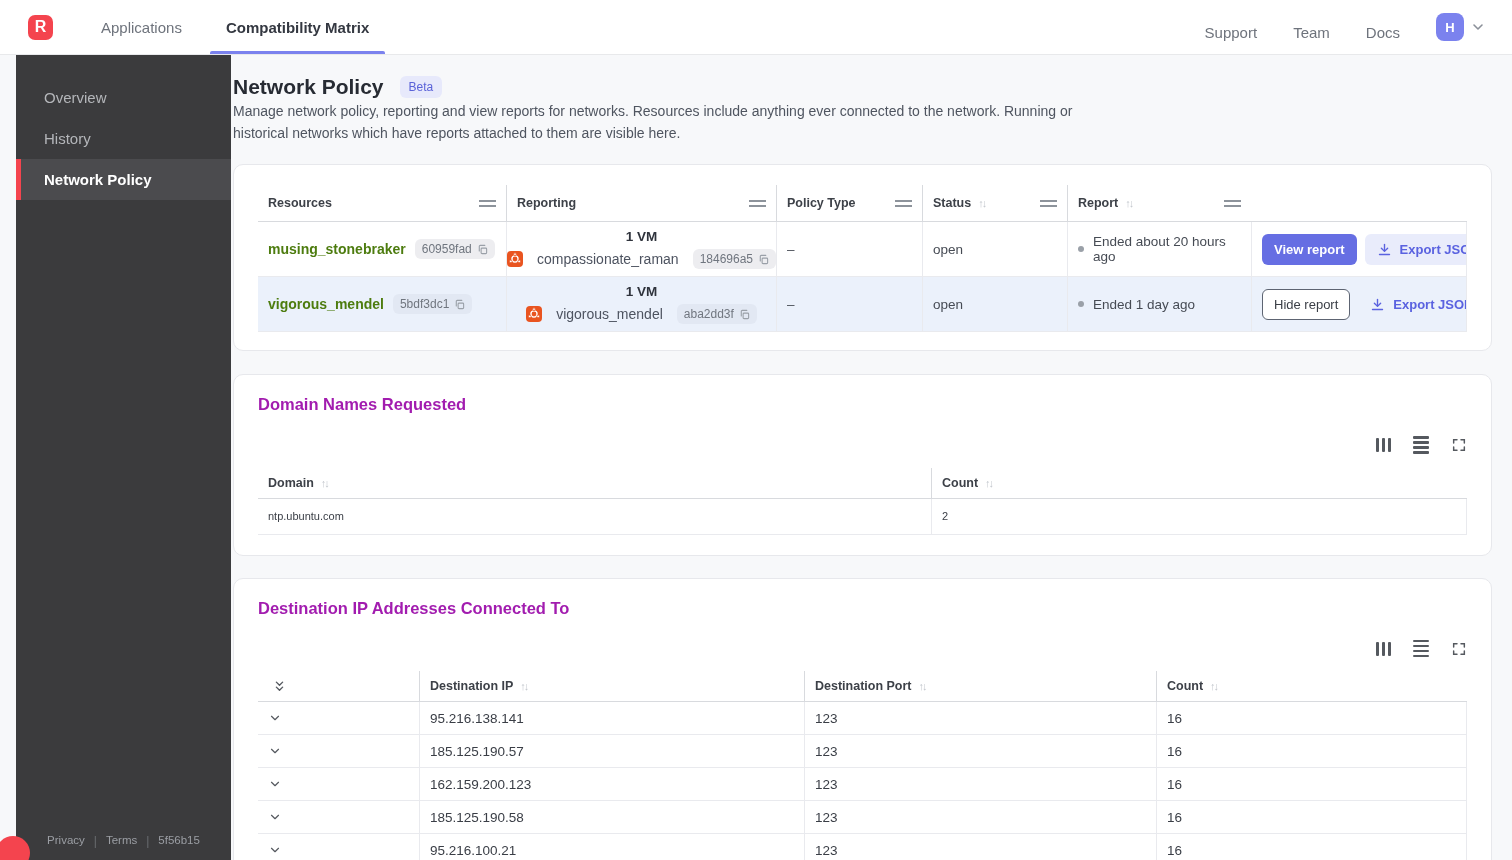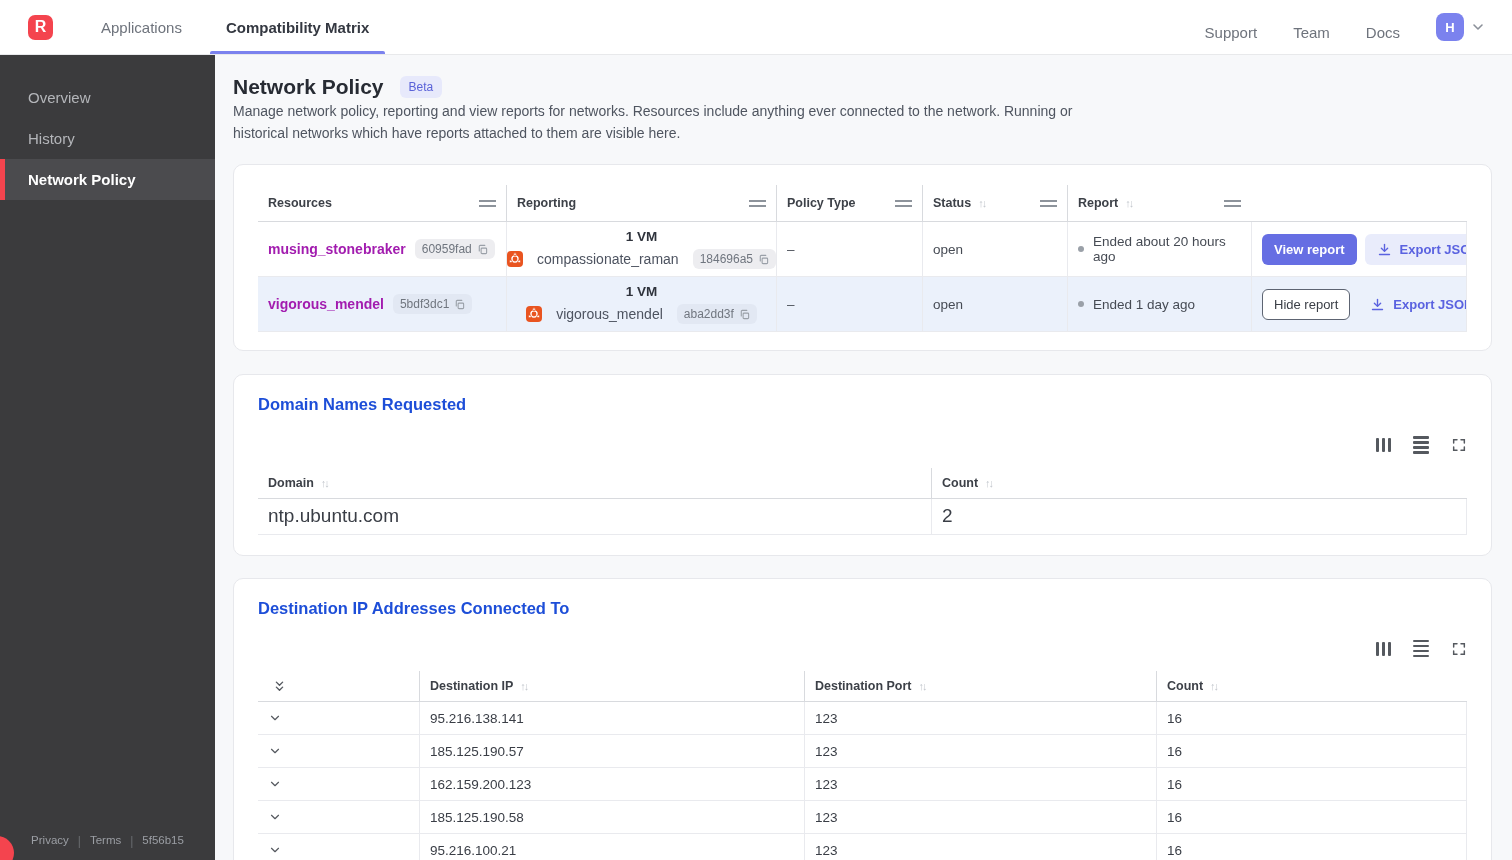--- a/index.html
+++ b/index.html
@@ -18,21 +18,21 @@
   .top-tab.active { color:#343841; font-weight:bold; }
   .top-tab.active::after { content:""; position:absolute; left:-4px; right:-4px; bottom:0;
     height:3px; background:#7b82ee; border-radius:2px 2px 0 0; }
   .top-right { margin-left:auto; display:flex; align-items:flex-end; gap:36px; padding-right:26px; }
   .top-link { font-size:15px; color:#6e737c; cursor:pointer; }
   .avatar-wrap { display:flex; align-items:center; gap:6px; cursor:pointer; }
   .avatar { width:28px; height:28px; border-radius:8px; background:#7b82ee; color:#fff;
     font-size:13px; font-weight:bold; display:flex; align-items:center; justify-content:center; }
 
   
-  .sidebar { position:absolute; top:55px; left:0; bottom:0; width:215px; background:#3b3b3d;
+  .sidebar { position:absolute; top:55px; left:16px; bottom:0; width:215px; background:#3b3b3d;
     display:flex; flex-direction:column; z-index:20; }
   .side-items { padding-top:22px; }
   .side-item { position:relative; height:41px; display:flex; align-items:center; padding-left:28px;
     color:#b4b6ba; font-size:15px; cursor:pointer; }
   .side-item.active { background:#4b4b4e; color:#fff; font-weight:bold; }
   .side-item.active::before { content:""; position:absolute; left:0; top:0; bottom:0; width:5px;
     background:#f4444e; }
   .side-footer { margin-top:auto; padding:0 0 12px 0; display:flex; justify-content:center;
     gap:9px; font-size:11.5px; color:#9b9ea4; }
   .side-footer .sep { color:#6a6c70; font-size:12px; }
@@ -63,21 +63,21 @@
   
   .ptable { margin-top:0; }
   .ptable .hrow { display:grid; grid-template-columns:248px 270px 146px 145px 184px minmax(0,1fr);
     height:37px; border-bottom:1px solid #d8dade; }
   .ptable .row { display:grid; grid-template-columns:248px 270px 146px 145px 184px minmax(0,1fr);
     height:55px; border-bottom:1px solid #e9eaee; border-right:1px solid #e9eaee; }
   .ptable .cell { display:flex; align-items:center; padding:0 10px; font-size:13.5px;
     color:#464b54; overflow:hidden; }
   .ptable .cell + .cell { border-left:1px solid #e9eaee; }
   .row.hl { background:#ebf1fb; }
-  .net-name { font-weight:bold; color:#a21caf; font-size:14px; margin-right:9px; white-space:nowrap; }
+  .net-name { font-weight:bold; color:#4d7c0f; font-size:14px; margin-right:9px; white-space:nowrap; }
   .idchip { display:inline-flex; align-items:center; gap:5px; background:#ededf0; color:#70767f;
     font-size:12px; padding:3px 7px; border-radius:6px; white-space:nowrap; }
   .row.hl .idchip { background:#e2e8f3; }
   .copy-btn { display:inline-flex; cursor:pointer; }
   .res-cell { flex-direction:column; align-items:flex-start; justify-content:center; gap:5px; }
   .vm-count { font-weight:bold; color:#2f333c; font-size:13.5px; }
   .vm-line { display:flex; align-items:center; gap:14px; }
   .vm-name { color:#4d5360; font-size:14px; }
   .muted { color:#a0a6b0; }
   .status-dot { width:6px; height:6px; border-radius:50%; background:#9aa0a8; margin-right:9px;
@@ -87,34 +87,34 @@
     padding:8px 12px; font-size:13px; font-weight:bold; cursor:pointer;
     font-family:inherit; white-space:nowrap; }
   .btn-outline { background:#fff; color:#3a3e46; border:1px solid #5d6472; border-radius:6px;
     padding:7px 11px; font-size:13px; cursor:pointer; font-family:inherit; white-space:nowrap; }
   .btn-export { display:inline-flex; align-items:center; gap:8px; background:#e9ecfb;
     color:#5a62e0; border:none; border-radius:6px; padding:8px 12px; font-size:13px;
     font-weight:bold; cursor:pointer; font-family:inherit; white-space:nowrap; }
   .row.hl .btn-export { background:transparent; }
 
   
-  .sec-title { font-size:16.5px; font-weight:bold; color:#1d4ed8; }
+  .sec-title { font-size:16.5px; font-weight:bold; color:#a21caf; }
   .sec-toolbar { display:flex; justify-content:flex-end; align-items:center; gap:22px;
     margin-top:22px; margin-bottom:14px; }
   .tool-ic { cursor:pointer; display:flex; align-items:center; }
   .ic-cols { display:flex; gap:2.5px; }
   .ic-cols i { width:3.5px; height:14px; background:#55595f; border-radius:1px; }
   .ic-rows { display:flex; flex-direction:column; gap:2.5px; }
   .ic-rows i { width:16px; height:2.5px; background:#55595f; border-radius:1px; }
 
   .dtable .hrow { display:grid; grid-template-columns:673px minmax(0,1fr); height:31px;
     border-bottom:1px solid #d8dade; }
   .dtable .row { display:grid; grid-template-columns:673px minmax(0,1fr); height:36px;
     border-bottom:1px solid #e9eaee; border-right:1px solid #e9eaee; }
-  .dtable .cell { display:flex; align-items:center; padding:0 10px; font-size:19px;
+  .dtable .cell { display:flex; align-items:center; padding:0 10px; font-size:11px;
     color:#3a3e46; }
   .dtable .cell + .cell { border-left:1px solid #e9eaee; }
 
   .iptable .hrow { display:grid; grid-template-columns:161px 385px 352px minmax(0,1fr);
     height:31px; border-bottom:1px solid #d8dade; }
   .iptable .row { display:grid; grid-template-columns:161px 385px 352px minmax(0,1fr);
     height:33px; border-bottom:1px solid #e9eaee; border-right:1px solid #e9eaee; }
   .iptable .cell { display:flex; align-items:center; padding:0 10px; font-size:13.5px;
     color:#3a3e46; }
   .iptable .row .cell + .cell { border-left:1px solid #e9eaee; }

